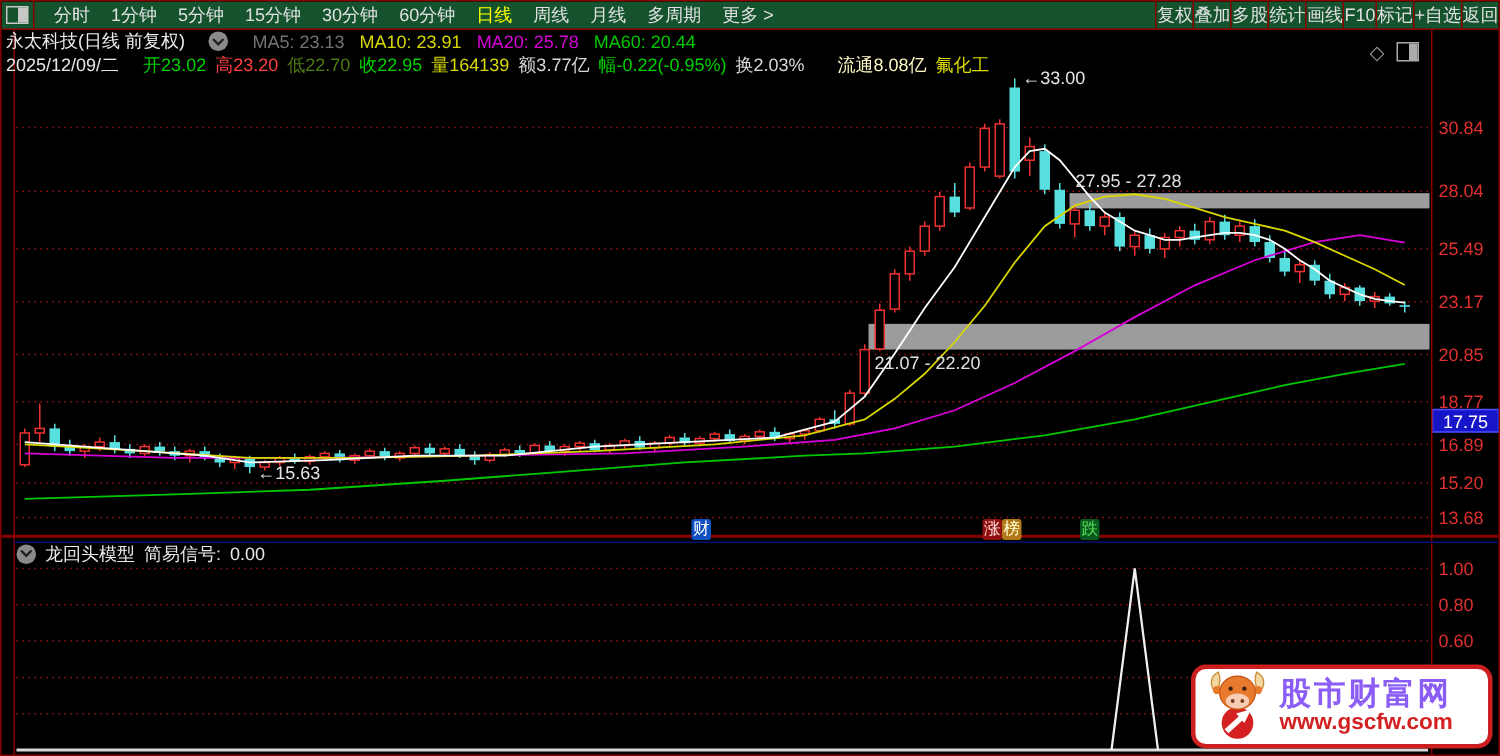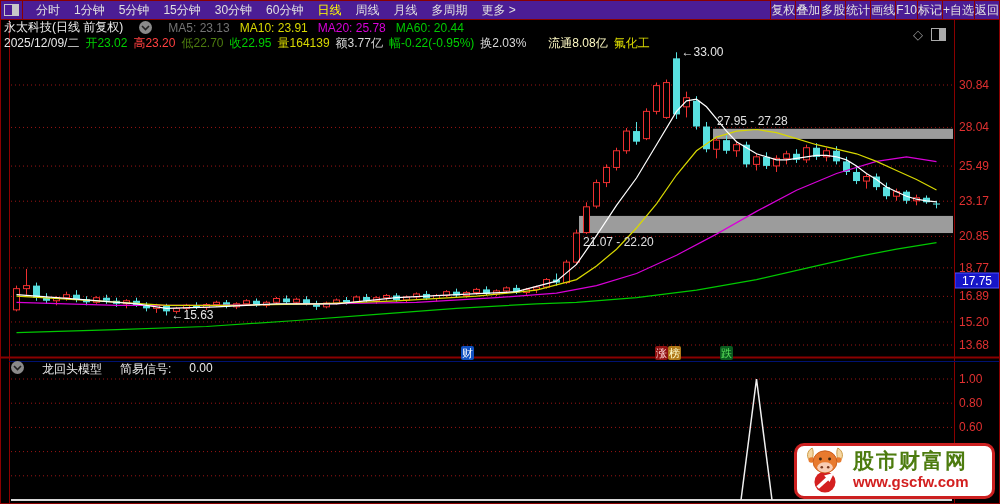--- a/index.html
+++ b/index.html
@@ -1,59 +1,59 @@
 <!DOCTYPE html>
 <html><head>
 <meta charset="utf-8">
 <style>
   html,body{margin:0;padding:0;background:#222;}
   .screen{position:relative;width:1000px;height:504px;background:#000;overflow:hidden;
           font-family:"Liberation Sans",sans-serif;border:1px solid #8a0000;box-sizing:border-box;}
   
-  .menubar{position:absolute;left:0;top:0;width:100%;height:18px;background:#4c1d95;
+  .menubar{position:absolute;left:0;top:0;width:100%;height:18px;background:#14532d;
            border-bottom:1px solid #8a0000;display:flex;align-items:center;z-index:5;font-size:12px;}
   .mb-iconbox{width:21px;height:18px;display:flex;align-items:center;justify-content:center;
               border-right:1px solid #8a0000;flex:0 0 auto;}
   .mb-icon{width:13px;height:10px;border:1px solid #c8c8c8;
            background:linear-gradient(90deg,transparent 55%,#c8c8c8 55%);}
   .mb-left{display:flex;align-items:center;padding-left:6px;gap:0;flex:1 1 auto;}
   .mb-left span{color:#e0e0e0;padding:0 7px;cursor:default;white-space:nowrap;}
   .mb-left span.active{color:#ffff00;}
   .mb-right{display:flex;align-items:center;height:18px;flex:0 0 auto;}
   .mb-right span{color:#e0e0e0;border-left:1px solid #8a0000;height:18px;line-height:18px;
                  padding:0 0;white-space:nowrap;}
   
   .row2{position:absolute;left:3px;top:19px;height:15px;display:flex;align-items:center;gap:16px;
         z-index:5;font-size:12px;white-space:nowrap;}
   .row2 .title{color:#eeeeee;}
-  .row3{position:absolute;left:3px;top:35px;height:15px;display:flex;align-items:center;gap:6px;
+  .row3{position:absolute;left:3px;top:35px;height:15px;display:flex;align-items:center;gap:16px;
         z-index:5;font-size:12px;white-space:nowrap;}
   .row3 .qdate{color:#e8e8e8;}
   .chev-icon{width:13px;height:13px;border-radius:50%;background:#8a8a8a;display:inline-flex;
              align-items:center;justify-content:center;flex:0 0 auto;}
   .chev-icon svg{display:block;}
   
   #chart{position:absolute;left:0;top:0;z-index:1;}
   
   .marker{position:absolute;top:345px;width:13px;height:14px;font-size:11px;line-height:14px;
           text-align:center;z-index:4;border-radius:2px;}
   
   .corner-icons{position:absolute;left:912px;top:27px;display:flex;align-items:center;gap:8px;z-index:5;}
   .diamond{color:#9a9a9a;font-size:13px;line-height:13px;}
   .panel-icon{width:13px;height:11px;border:1px solid #aaaaaa;
               background:linear-gradient(90deg,transparent 55%,#aaaaaa 55%);}
   
-  .subheader{position:absolute;left:10px;top:360px;height:16px;display:flex;align-items:flex-start;
-             gap:18px;z-index:5;font-size:12px;color:#e8e8e8;white-space:nowrap;}
+  .subheader{position:absolute;left:10px;top:360px;height:16px;display:flex;align-items:center;
+             gap:6px;z-index:5;font-size:12px;color:#e8e8e8;white-space:nowrap;}
   
   .watermark{position:absolute;left:793px;top:442px;width:201px;height:56px;background:#ffffff;
              border:3px solid #cc2020;border-radius:10px;display:flex;align-items:center;
              z-index:6;padding:0 6px;box-sizing:border-box;gap:6px;}
   .wm-text{display:flex;flex-direction:column;line-height:1.05;}
-  .wm-line1{font-size:21px;font-weight:bold;color:#4d7c0f;letter-spacing:2px;font-family:Liberation Mono, monospace;}
+  .wm-line1{font-size:21px;font-weight:bold;color:#8b5cf6;letter-spacing:2px;}
   .wm-line2{font-size:15px;font-weight:bold;color:#d32020;}
 </style>
 </head>
 <body>
 
 <div class="screen">
 
   <div class="menubar">
     <div class="mb-iconbox">
       <span class="mb-icon"></span>

